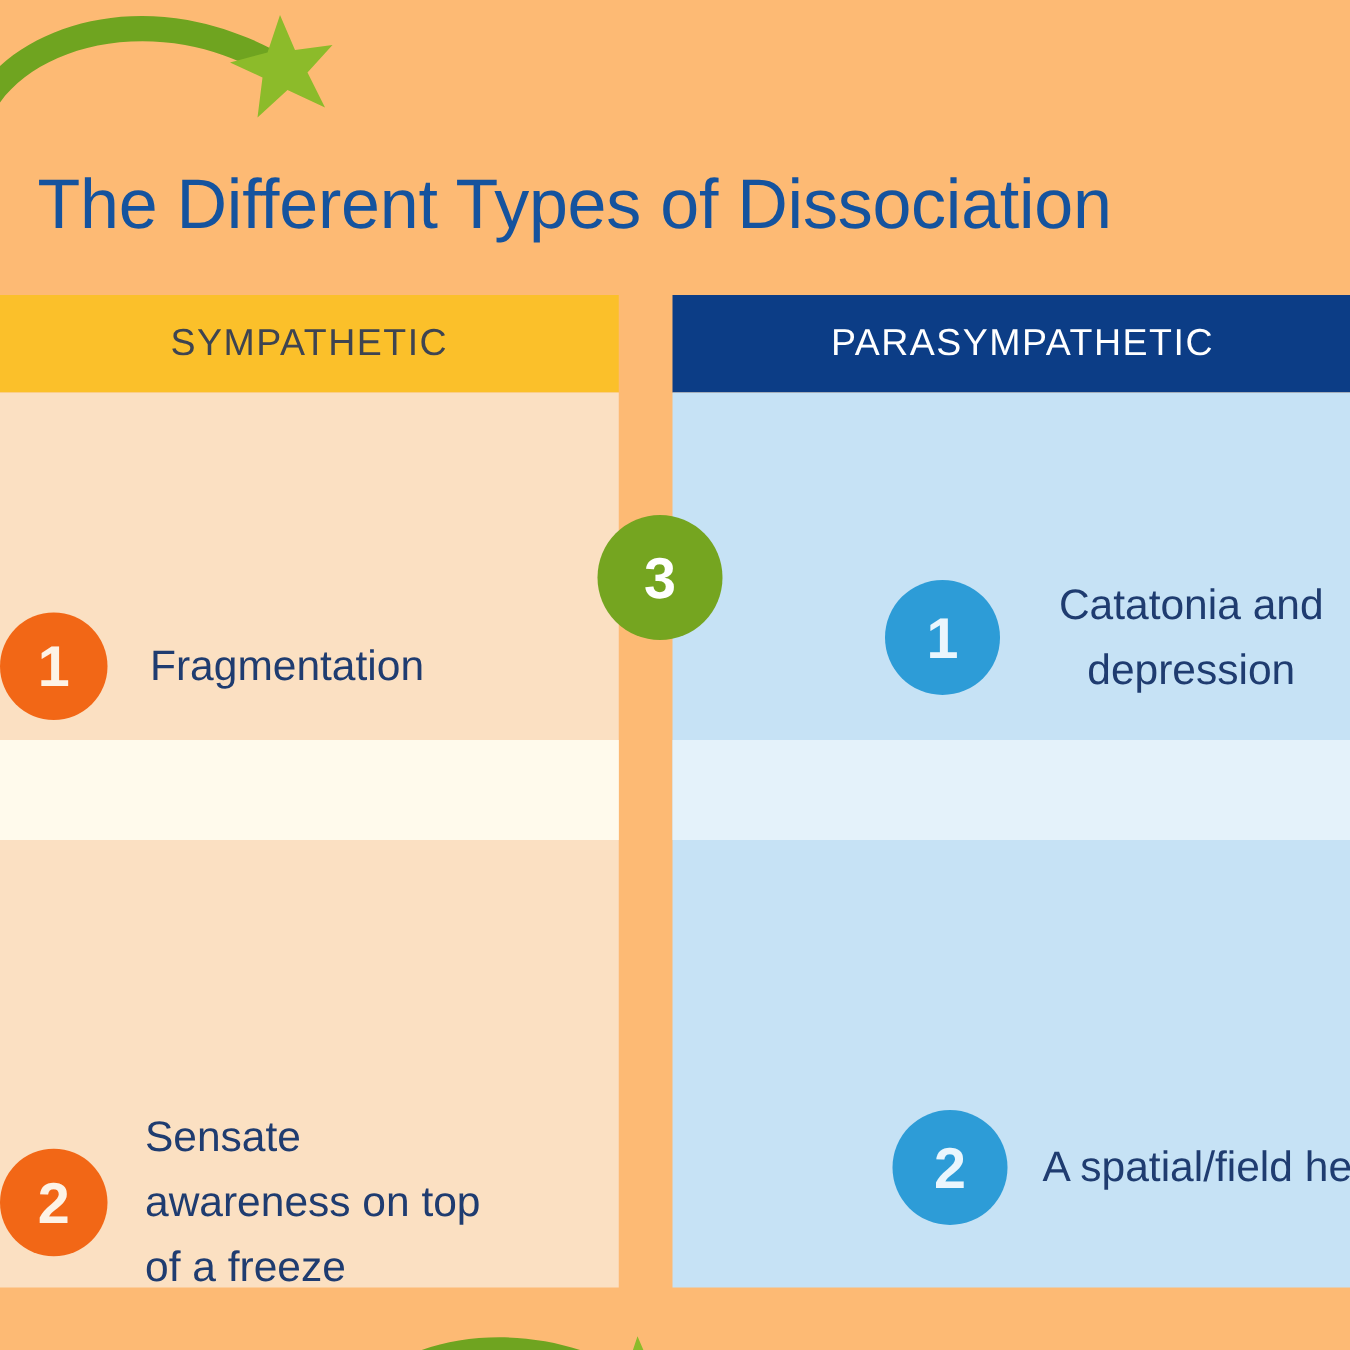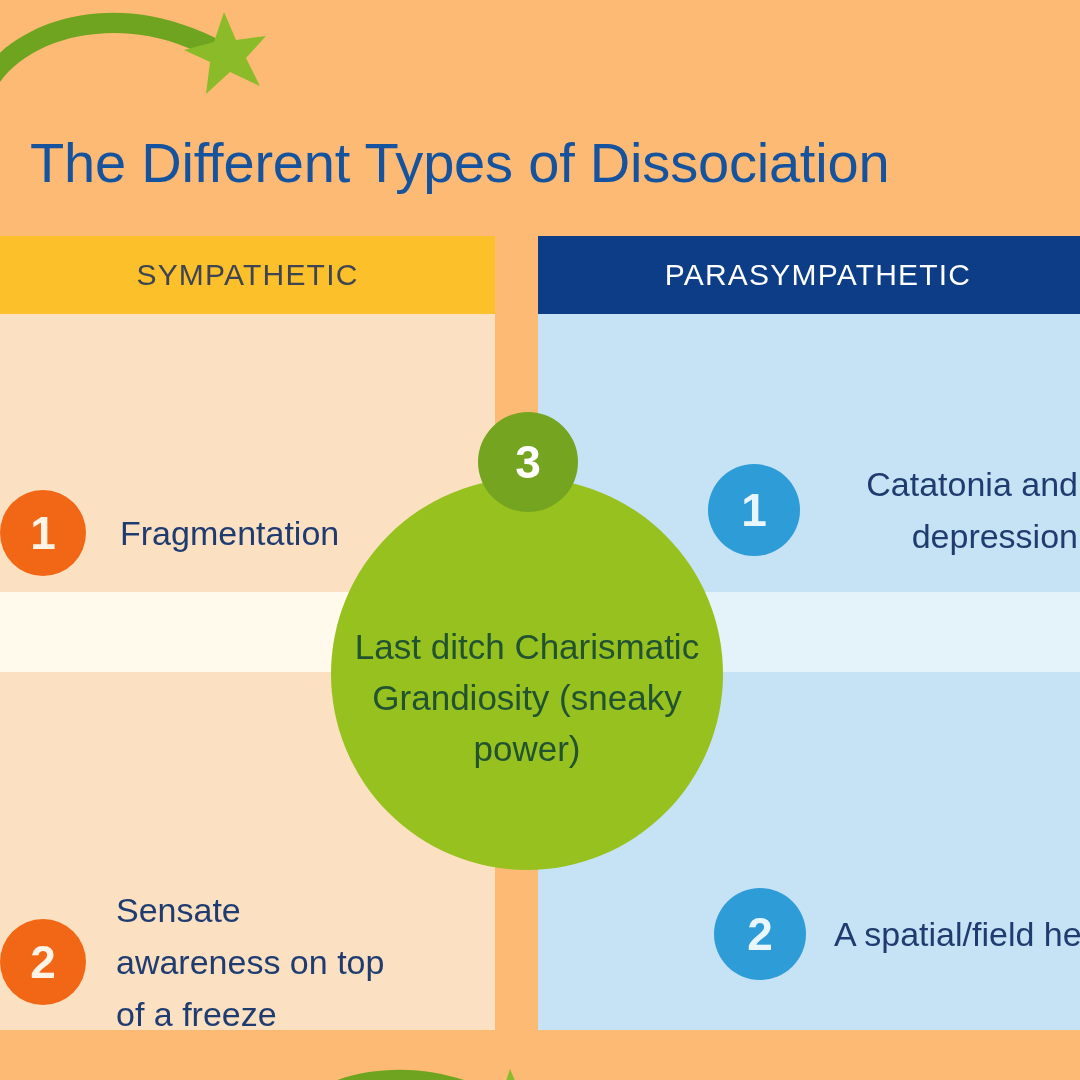--- a/index.html
+++ b/index.html
@@ -129,21 +129,21 @@
 
   
   #row-l1 { left: 46px;  top: 176px; }
   #row-l1 .row-label { margin-left: 34px; white-space: nowrap; text-align: right; }
 
   #row-l2 { left: 46px;  top: 570px; }
   #row-l2 .row-label { margin-left: 30px; width: 272px; text-align: left; }
 
   
   #row-r1 { left: 170px; top: 144px; }
-  #row-r1 .row-label { margin-left: 28px; width: 250px; text-align: right; }
+  #row-r1 .row-label { margin-left: 28px; width: 250px; text-align: center; }
 
   #row-r2 { left: 176px; top: 574px; }
   #row-r2 .row-label { margin-left: 28px; width: 300px; white-space: nowrap; }
 
   
   .center-bubble {
     position: absolute;
     left: 331px;
     top: 478px;
     width: 392px;
@@ -226,18 +226,15 @@
         <div class="row-label">Catatonia and depression</div>
       </div>
 
       <div class="row" id="row-r2">
         <div class="num-circle blue">2</div>
         <div class="row-label">A spatial/field heaviness</div>
       </div>
     </div>
   </div>
 
-  <div class="center-bubble">
-    <div class="bubble-text">Last ditch Charismatic Grandiosity (sneaky power)</div>
-  </div>
   <div class="center-badge">3</div>
 
 </div>
 
 </body></html>

